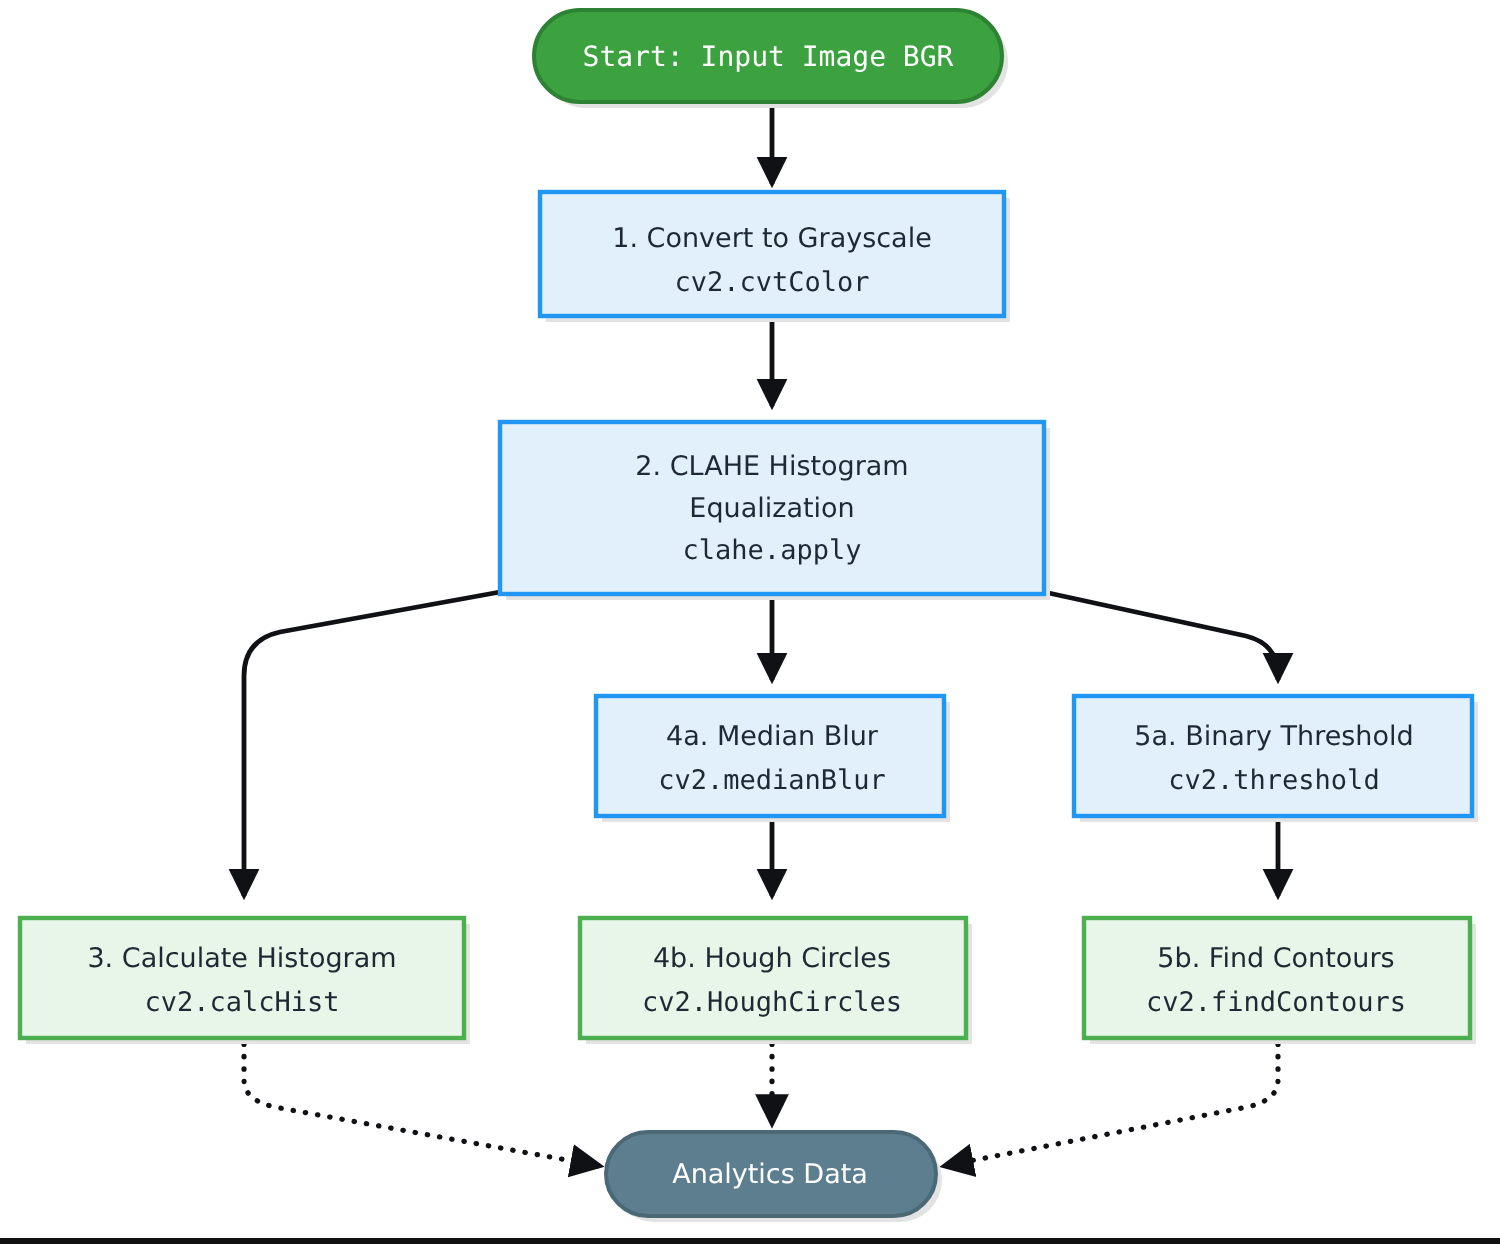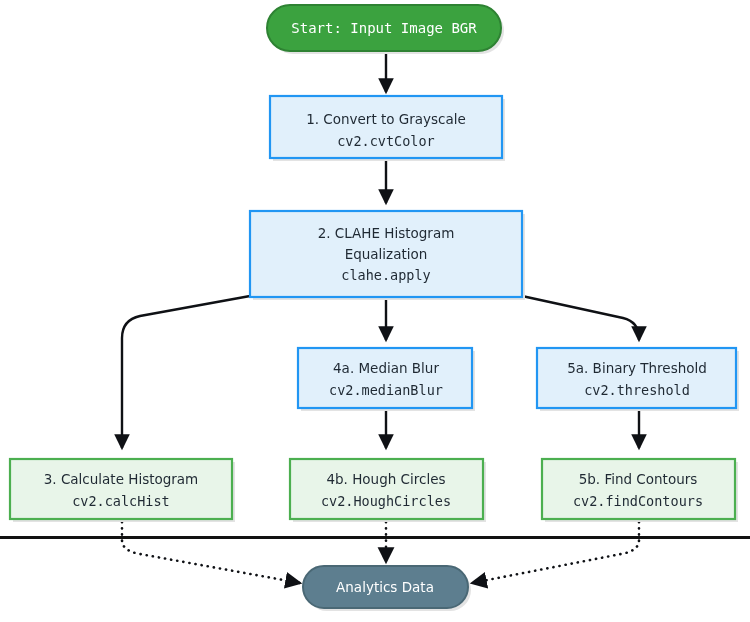--- a/index.html
+++ b/index.html
@@ -9,21 +9,21 @@
   }
   body {
     width: 750px;
     height: 622px;
     overflow: hidden;
     font-family: "DejaVu Sans", sans-serif;
   }
   #canvas {
     position: relative;
     width: 750px;
-    height: 539px;
+    height: 622px;
     background: #ffffff;
     box-sizing: border-box;
     border-bottom: 3px solid #111111;
   }
   #flow {
     display: block;
     width: 750px;
     height: 622px;
   }
   .node-label {

